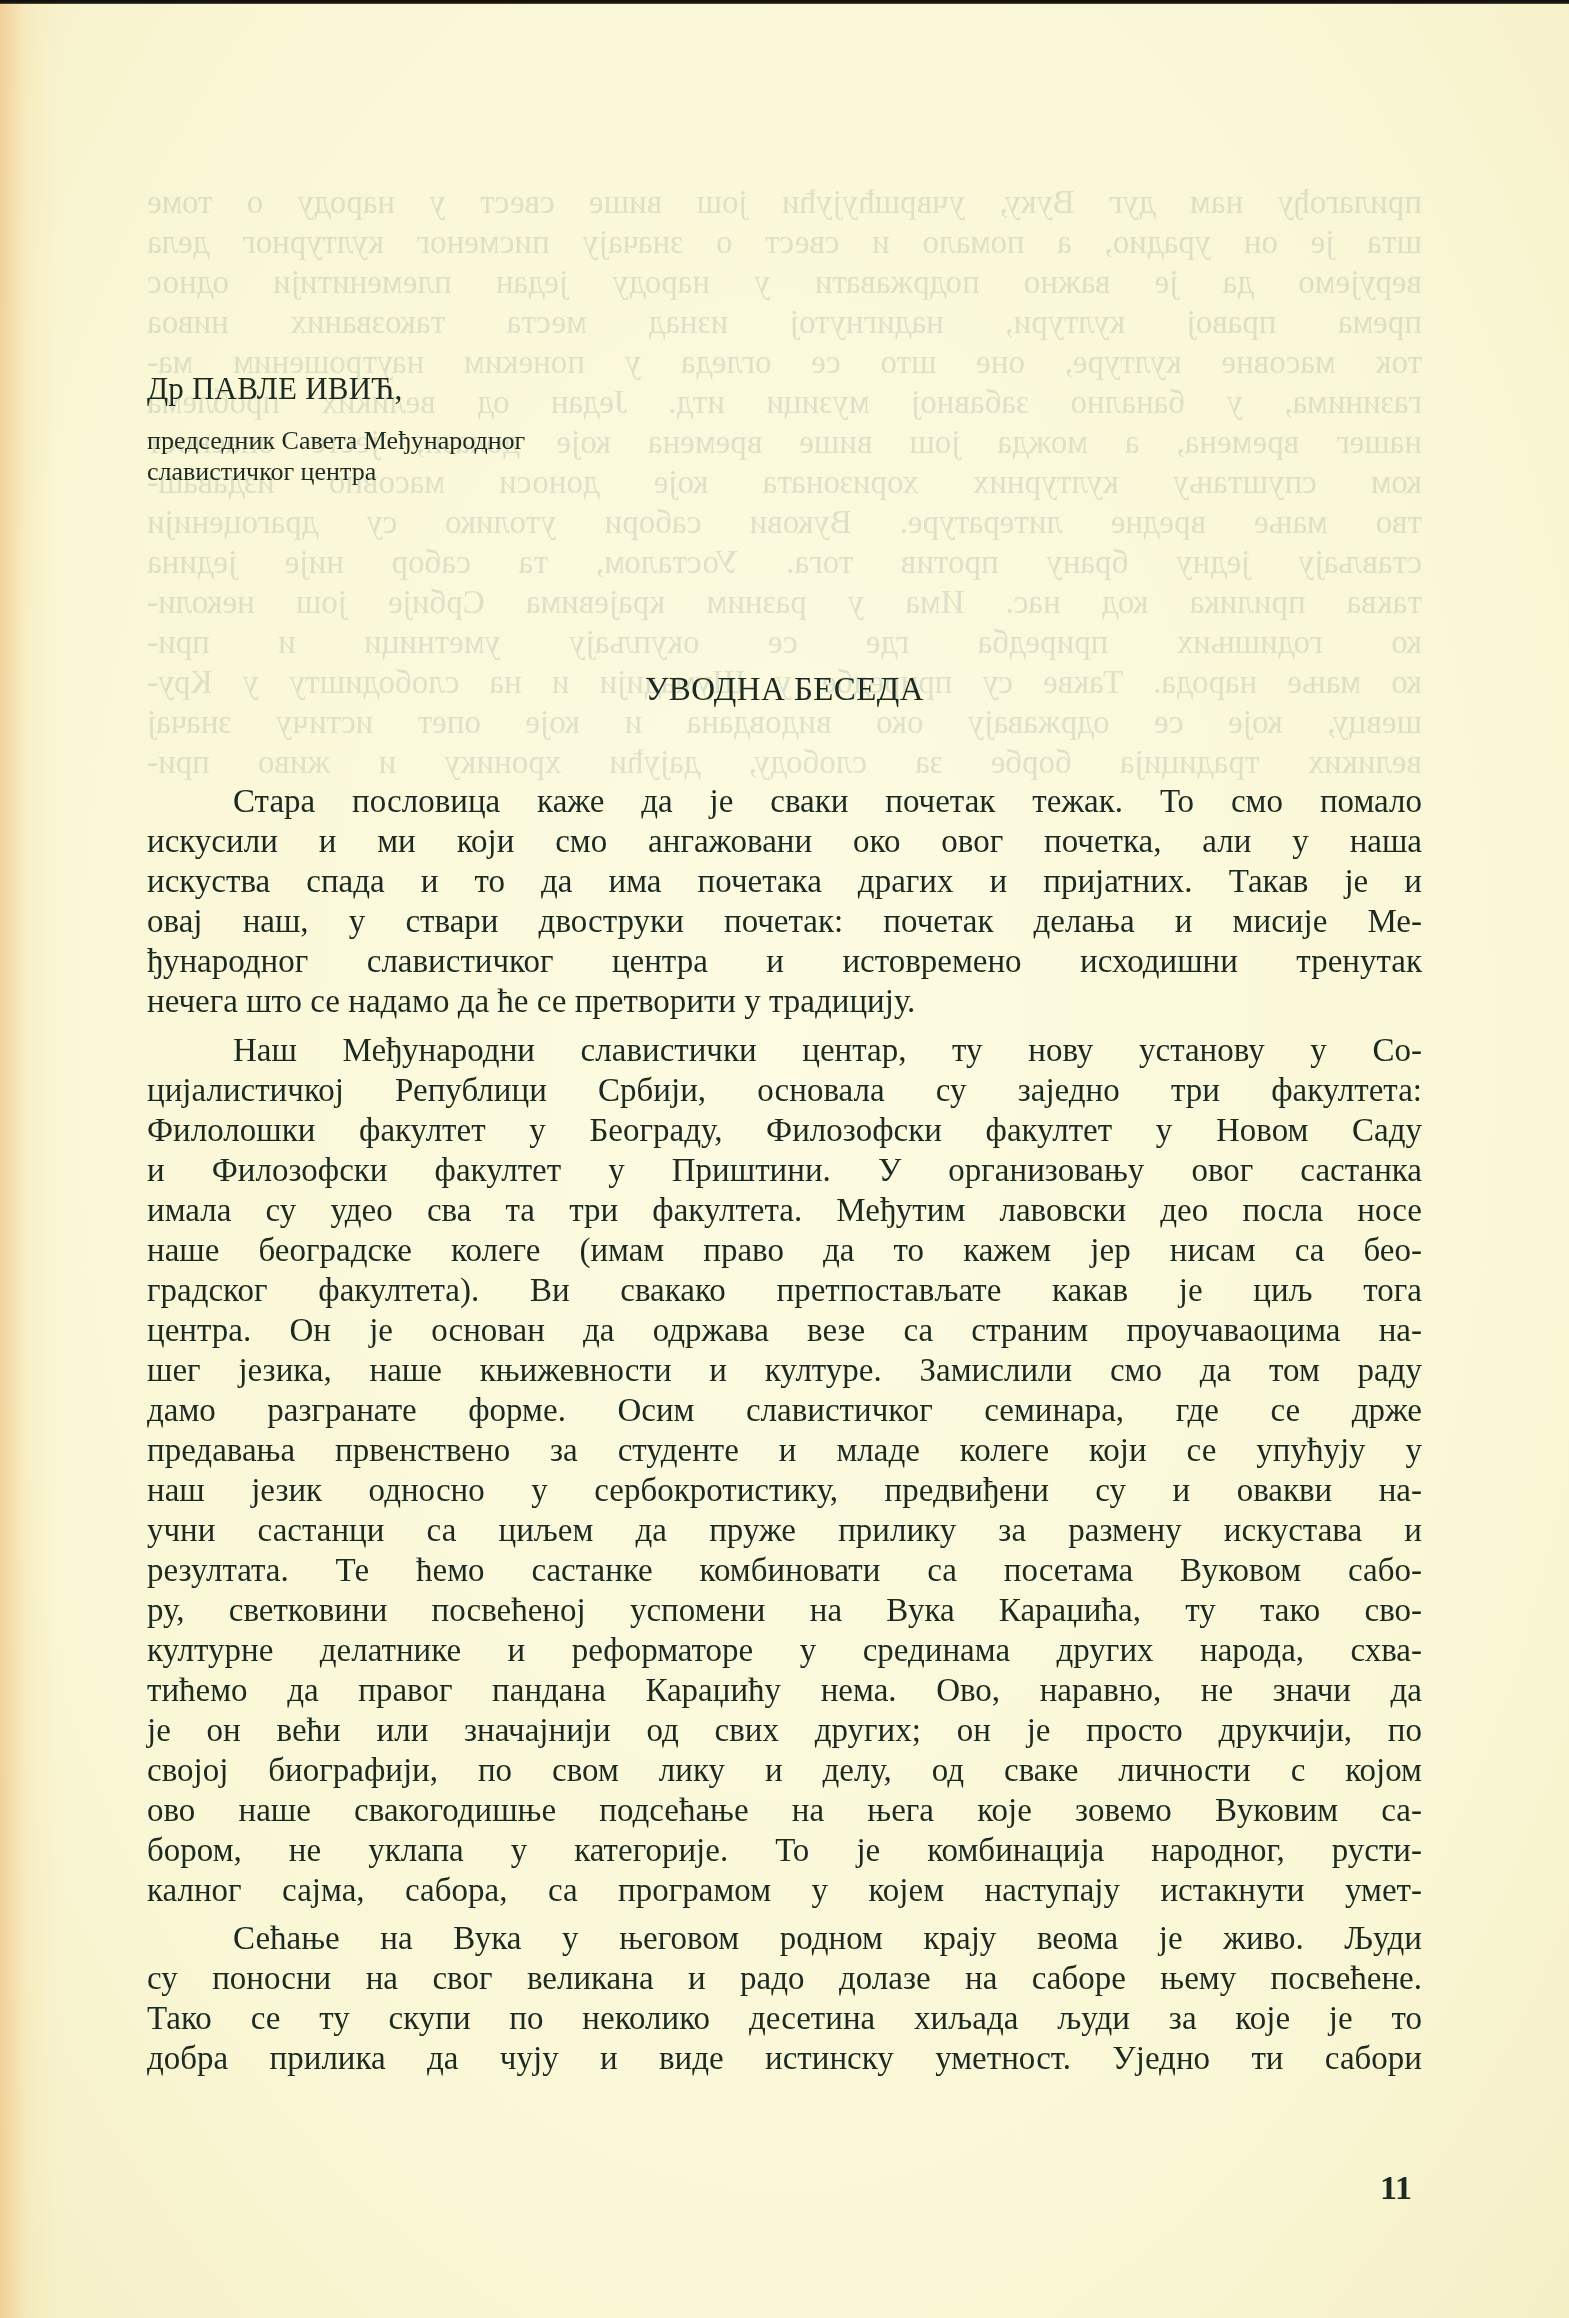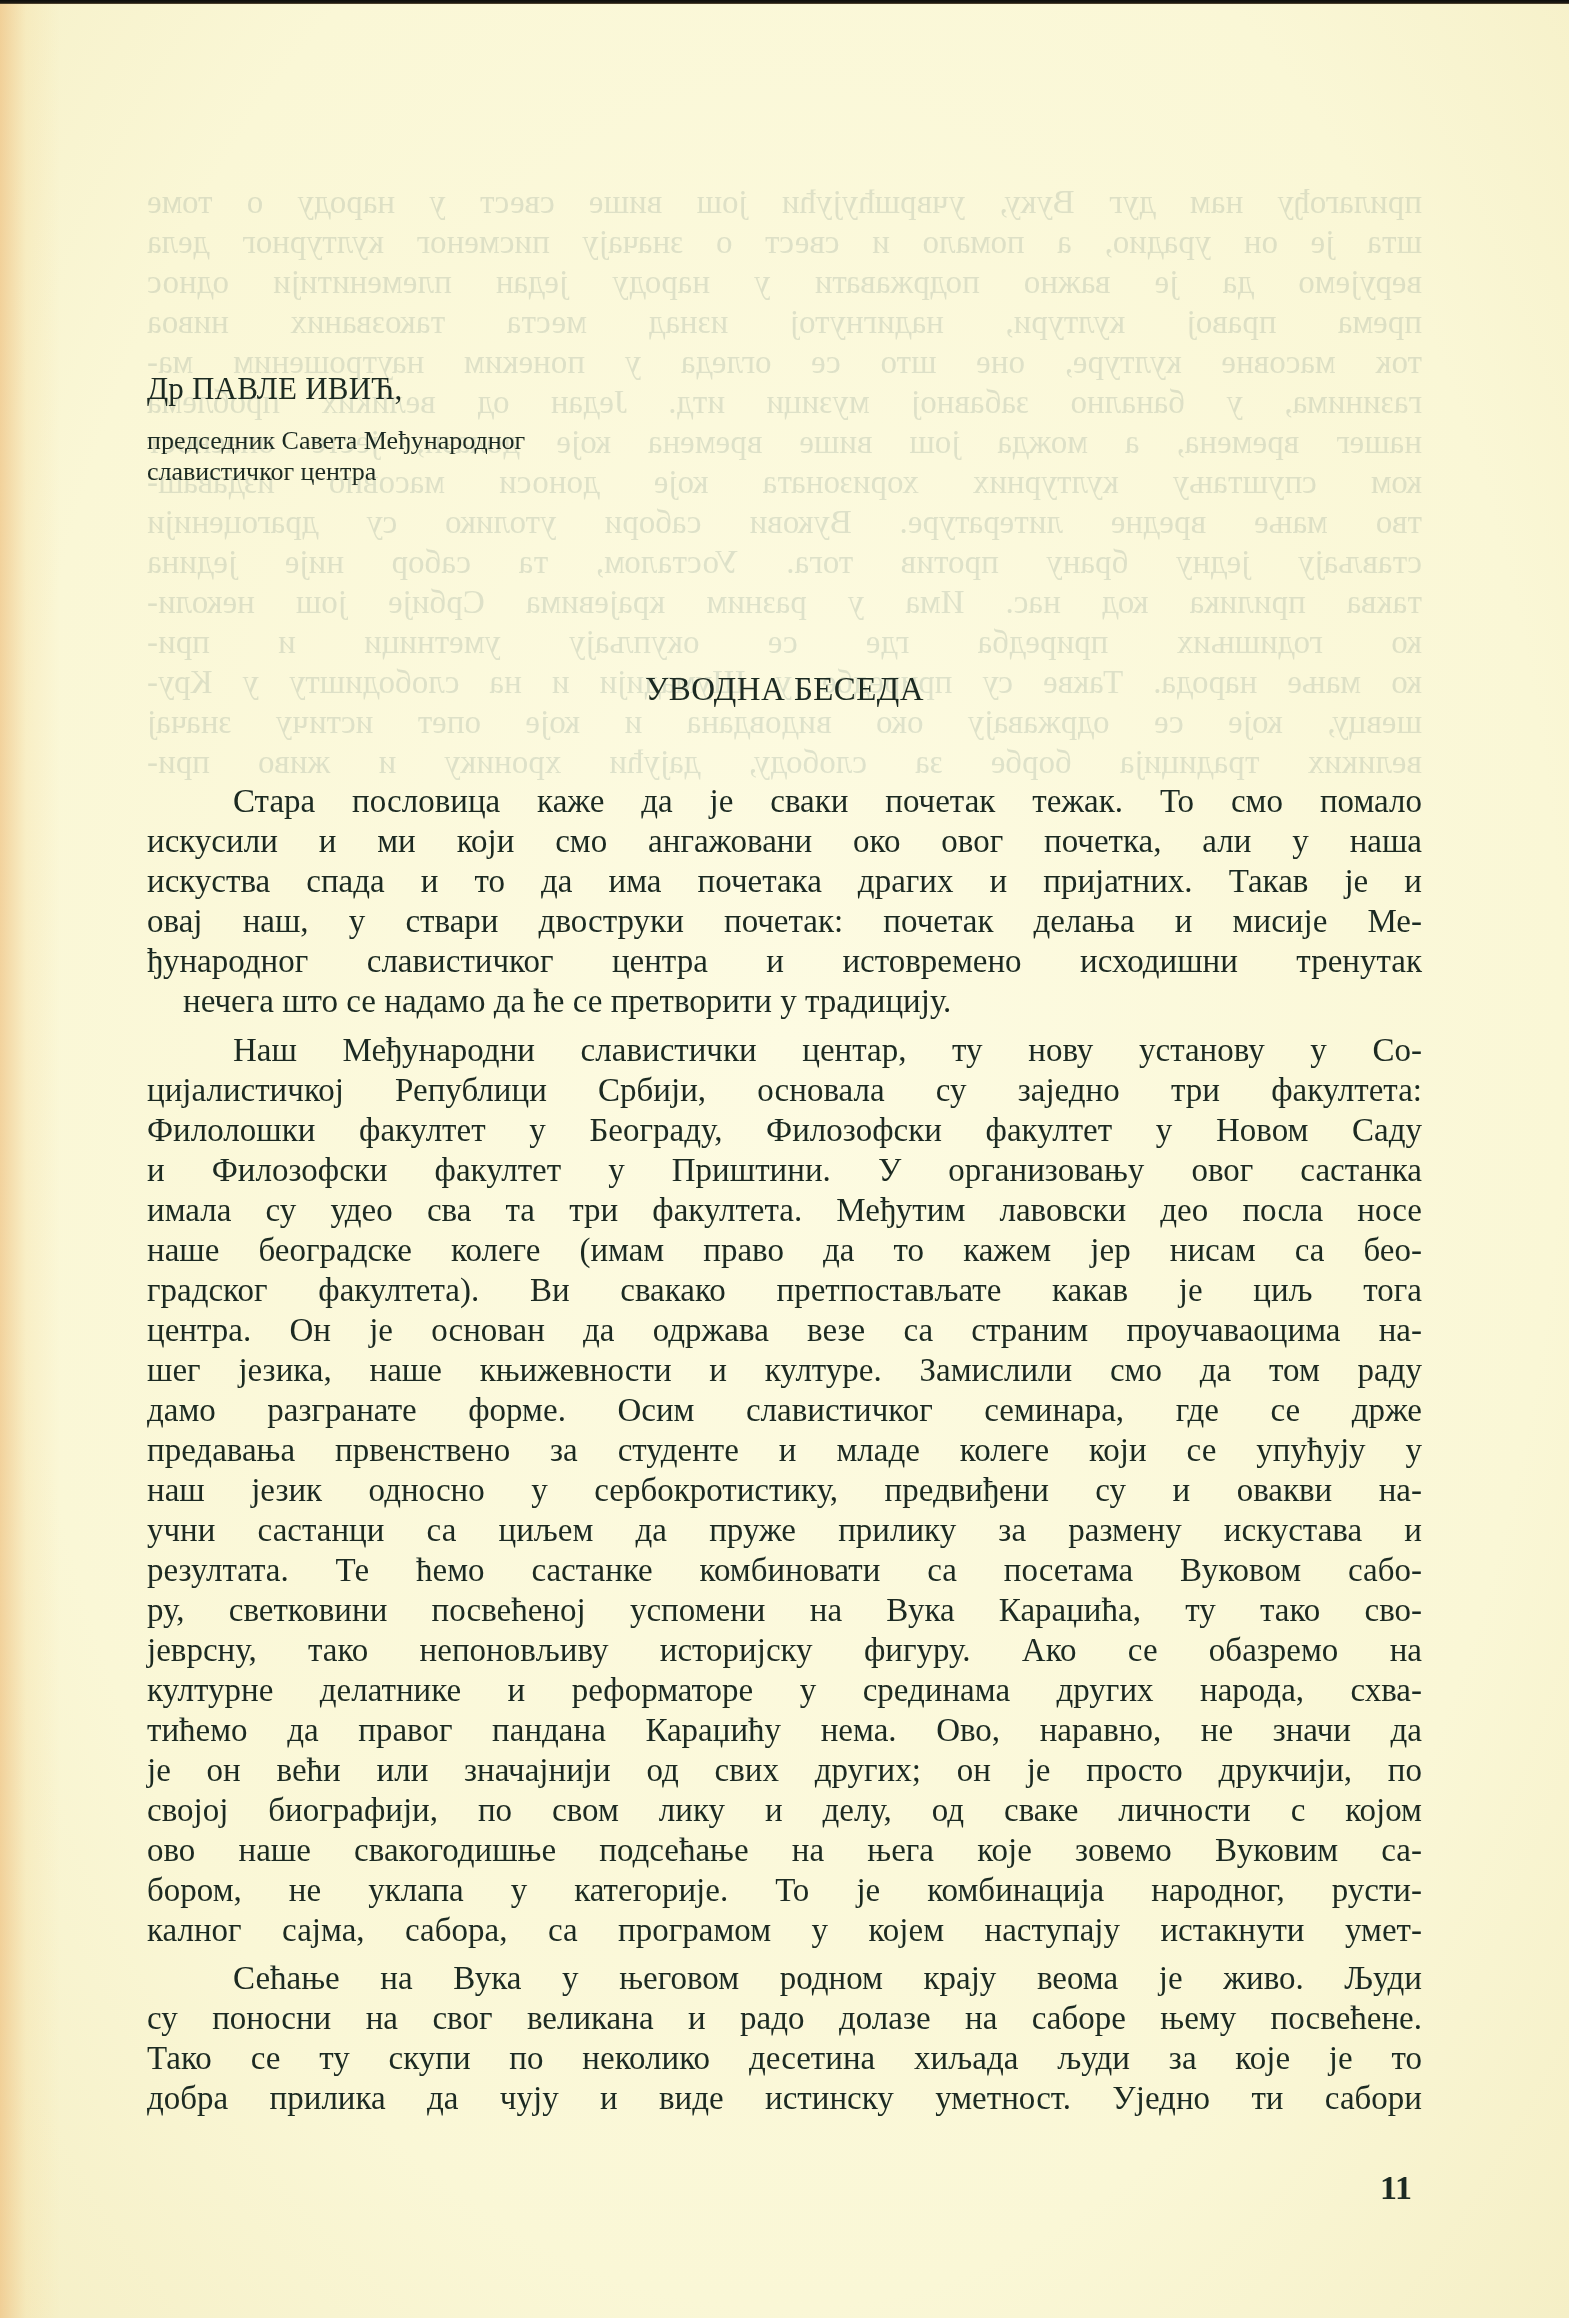--- a/index.html
+++ b/index.html
@@ -88,21 +88,21 @@
   .para { margin: 0; }
   .para + .para { margin-top: 8.6px; }
   .line {
     display: block;
     text-align: justify;
     text-align-last: justify;
     white-space: nowrap;
     overflow: visible;
   }
   .line.first { padding-left: 86px; }
-  .line.last { text-align-last: left; margin-left: 36px; }
+  .line.last { text-align-last: left; }
 
   .page-number {
     position: absolute;
     left: 1380px;
     top: 2168px;
     font-size: 34px;
     font-weight: bold;
     line-height: 39px;
   }
 </style>
@@ -159,21 +159,20 @@
       <span class="line">наше београдске колеге (имам право да то кажем јер нисам са бео-</span>
       <span class="line">градског факултета). Ви свакако претпостављате какав је циљ тога</span>
       <span class="line">центра. Он је основан да одржава везе са страним проучаваоцима на-</span>
       <span class="line">шег језика, наше књижевности и културе. Замислили смо да том раду</span>
       <span class="line">дамо разгранате форме. Осим славистичког семинара, где се држе</span>
       <span class="line">предавања првенствено за студенте и младе колеге који се упућују у</span>
       <span class="line">наш језик односно у сербокротистику, предвиђени су и овакви на-</span>
       <span class="line">учни састанци са циљем да пруже прилику за размену искустава и</span>
       <span class="line">резултата. Те ћемо састанке комбиновати са посетама Вуковом сабо-</span>
       <span class="line">ру, светковини посвећеној успомени на Вука Караџића, ту тако сво-</span>
-      <span class="line">јеврсну, тако непоновљиву историјску фигуру. Ако се обазремо на</span>
       <span class="line">културне делатнике и реформаторе у срединама других народа, схва-</span>
       <span class="line">тићемо да правог пандана Караџићу нема. Ово, наравно, не значи да</span>
       <span class="line">је он већи или значајнији од свих других; он је просто друкчији, по</span>
       <span class="line">својој биографији, по свом лику и делу, од сваке личности с којом</span>
       <span class="line">ово наше свакогодишње подсећање на њега које зовемо Вуковим са-</span>
       <span class="line">бором, не уклапа у категорије. То је комбинација народног, русти-</span>
       <span class="line">калног сајма, сабора, са програмом у којем наступају истакнути умет-</span>
     </div>
 
     <div class="para">

